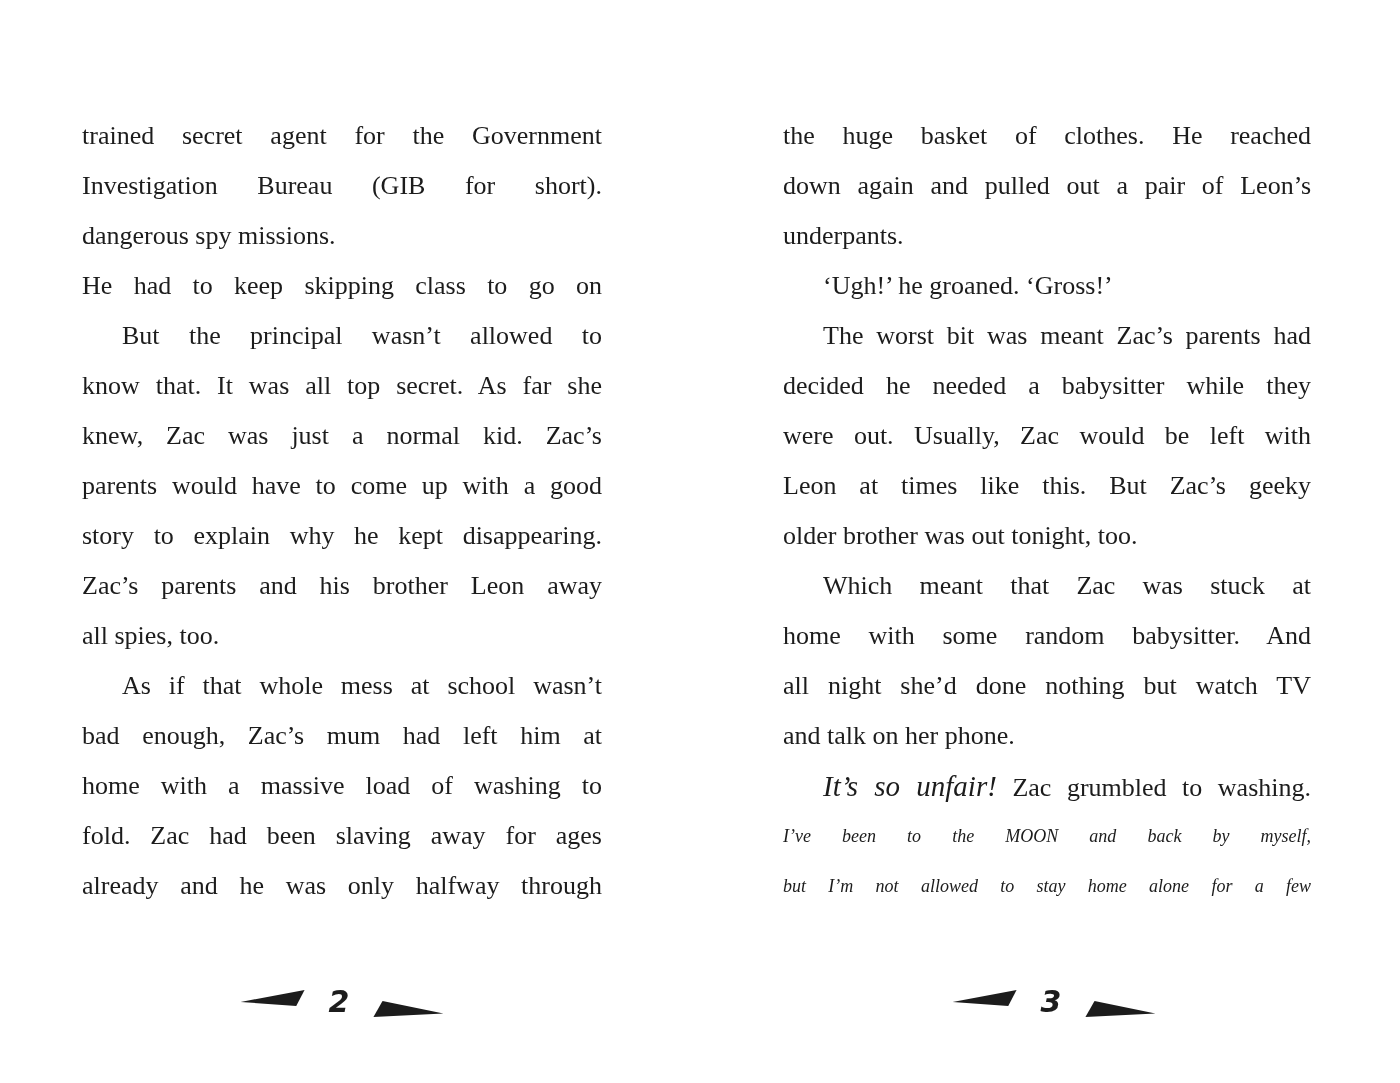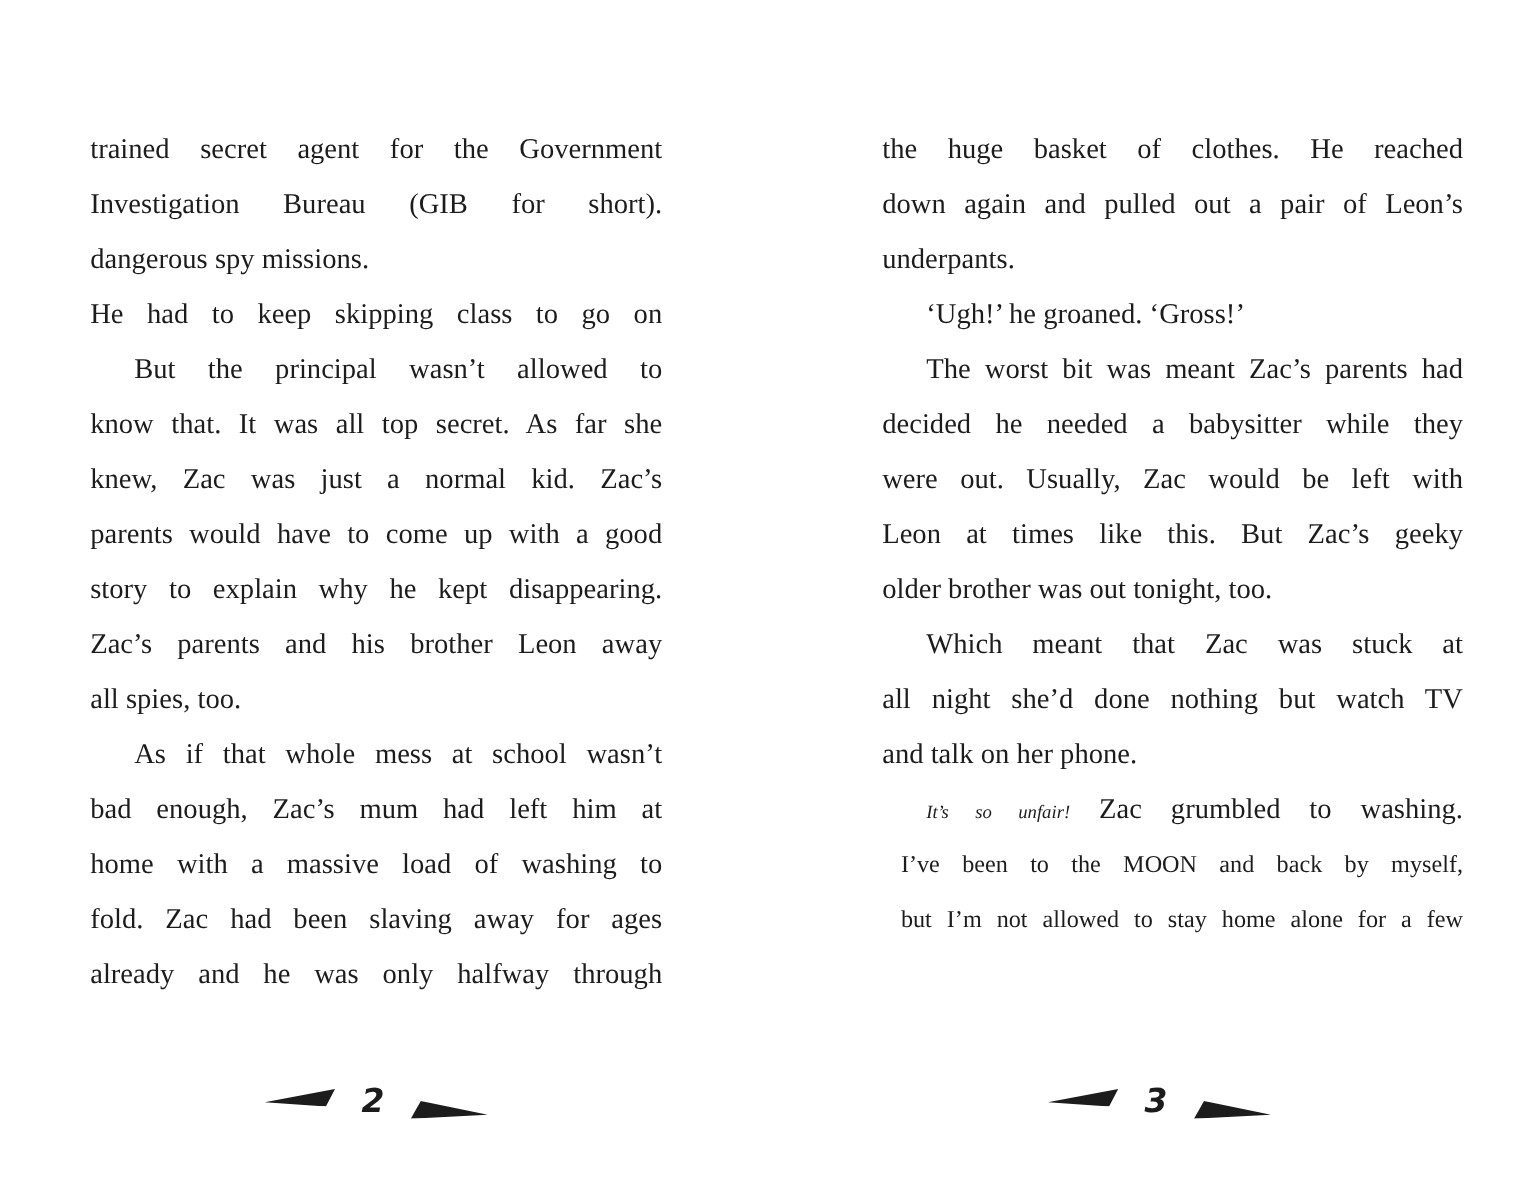--- a/index.html
+++ b/index.html
@@ -8,35 +8,35 @@
     width: 1400px;
     height: 1083px;
     position: relative;
     overflow: hidden;
     background: #ffffff;
     color: #1c1c1c;
     font-family: "Liberation Serif", "DejaVu Serif", serif;
   }
   .col { position: absolute; top: 111px; }
   .col.left  { left: 82px;  width: 520px; }
-  .col.right { left: 802px; width: 528px; }
+  .col.right { left: 783px; width: 528px; }
 
   .line {
     height: 50px;
     line-height: 50px;
     font-size: 26px;
     text-align: justify;
     text-align-last: justify;
     text-justify: inter-word;
     white-space: normal;
   }
   .line.last  { text-align: right; text-align-last: left; }
   .line.indent { text-indent: 40px; }
-  .line.it { font-size: 22px; margin-left: 17px; }
-  .line .it { font-style: italic; font-size: 17px; }
+  .line.it { font-style: italic; font-size: 18px; }
+  .line .it { font-style: italic; font-size: 29px; }
 
   .pagefoot {
     position: absolute;
     top: 982px;
     display: flex;
     align-items: center;
     justify-content: center;
     gap: 24px;
   }
   .pagefoot.left  { left: 82px;  width: 520px; }
@@ -94,20 +94,21 @@
     <div class="line">the huge basket of clothes. He reached</div>
     <div class="line">down again and pulled out a pair of Leon’s</div>
     <div class="line last">underpants.</div>
     <div class="line last indent">‘Ugh!’ he groaned. ‘Gross!’</div>
     <div class="line indent">The worst bit was meant Zac’s parents had</div>
     <div class="line">decided he needed a babysitter while they</div>
     <div class="line">were out. Usually, Zac would be left with</div>
     <div class="line">Leon at times like this. But Zac’s geeky</div>
     <div class="line last">older brother was out tonight, too.</div>
     <div class="line indent">Which meant that Zac was stuck at</div>
+    <div class="line">home with some random babysitter. And</div>
     <div class="line">all night she’d done nothing but watch TV</div>
     <div class="line last">and talk on her phone.</div>
     <div class="line indent">
       <span class="it">It’s so unfair!</span><span> Zac grumbled to washing.</span>
     </div>
     <div class="line it">I’ve been to the MOON and back by myself,</div>
     <div class="line it">but I’m not allowed to stay home alone for a few</div>
   </section>
 
   <footer class="pagefoot left">

